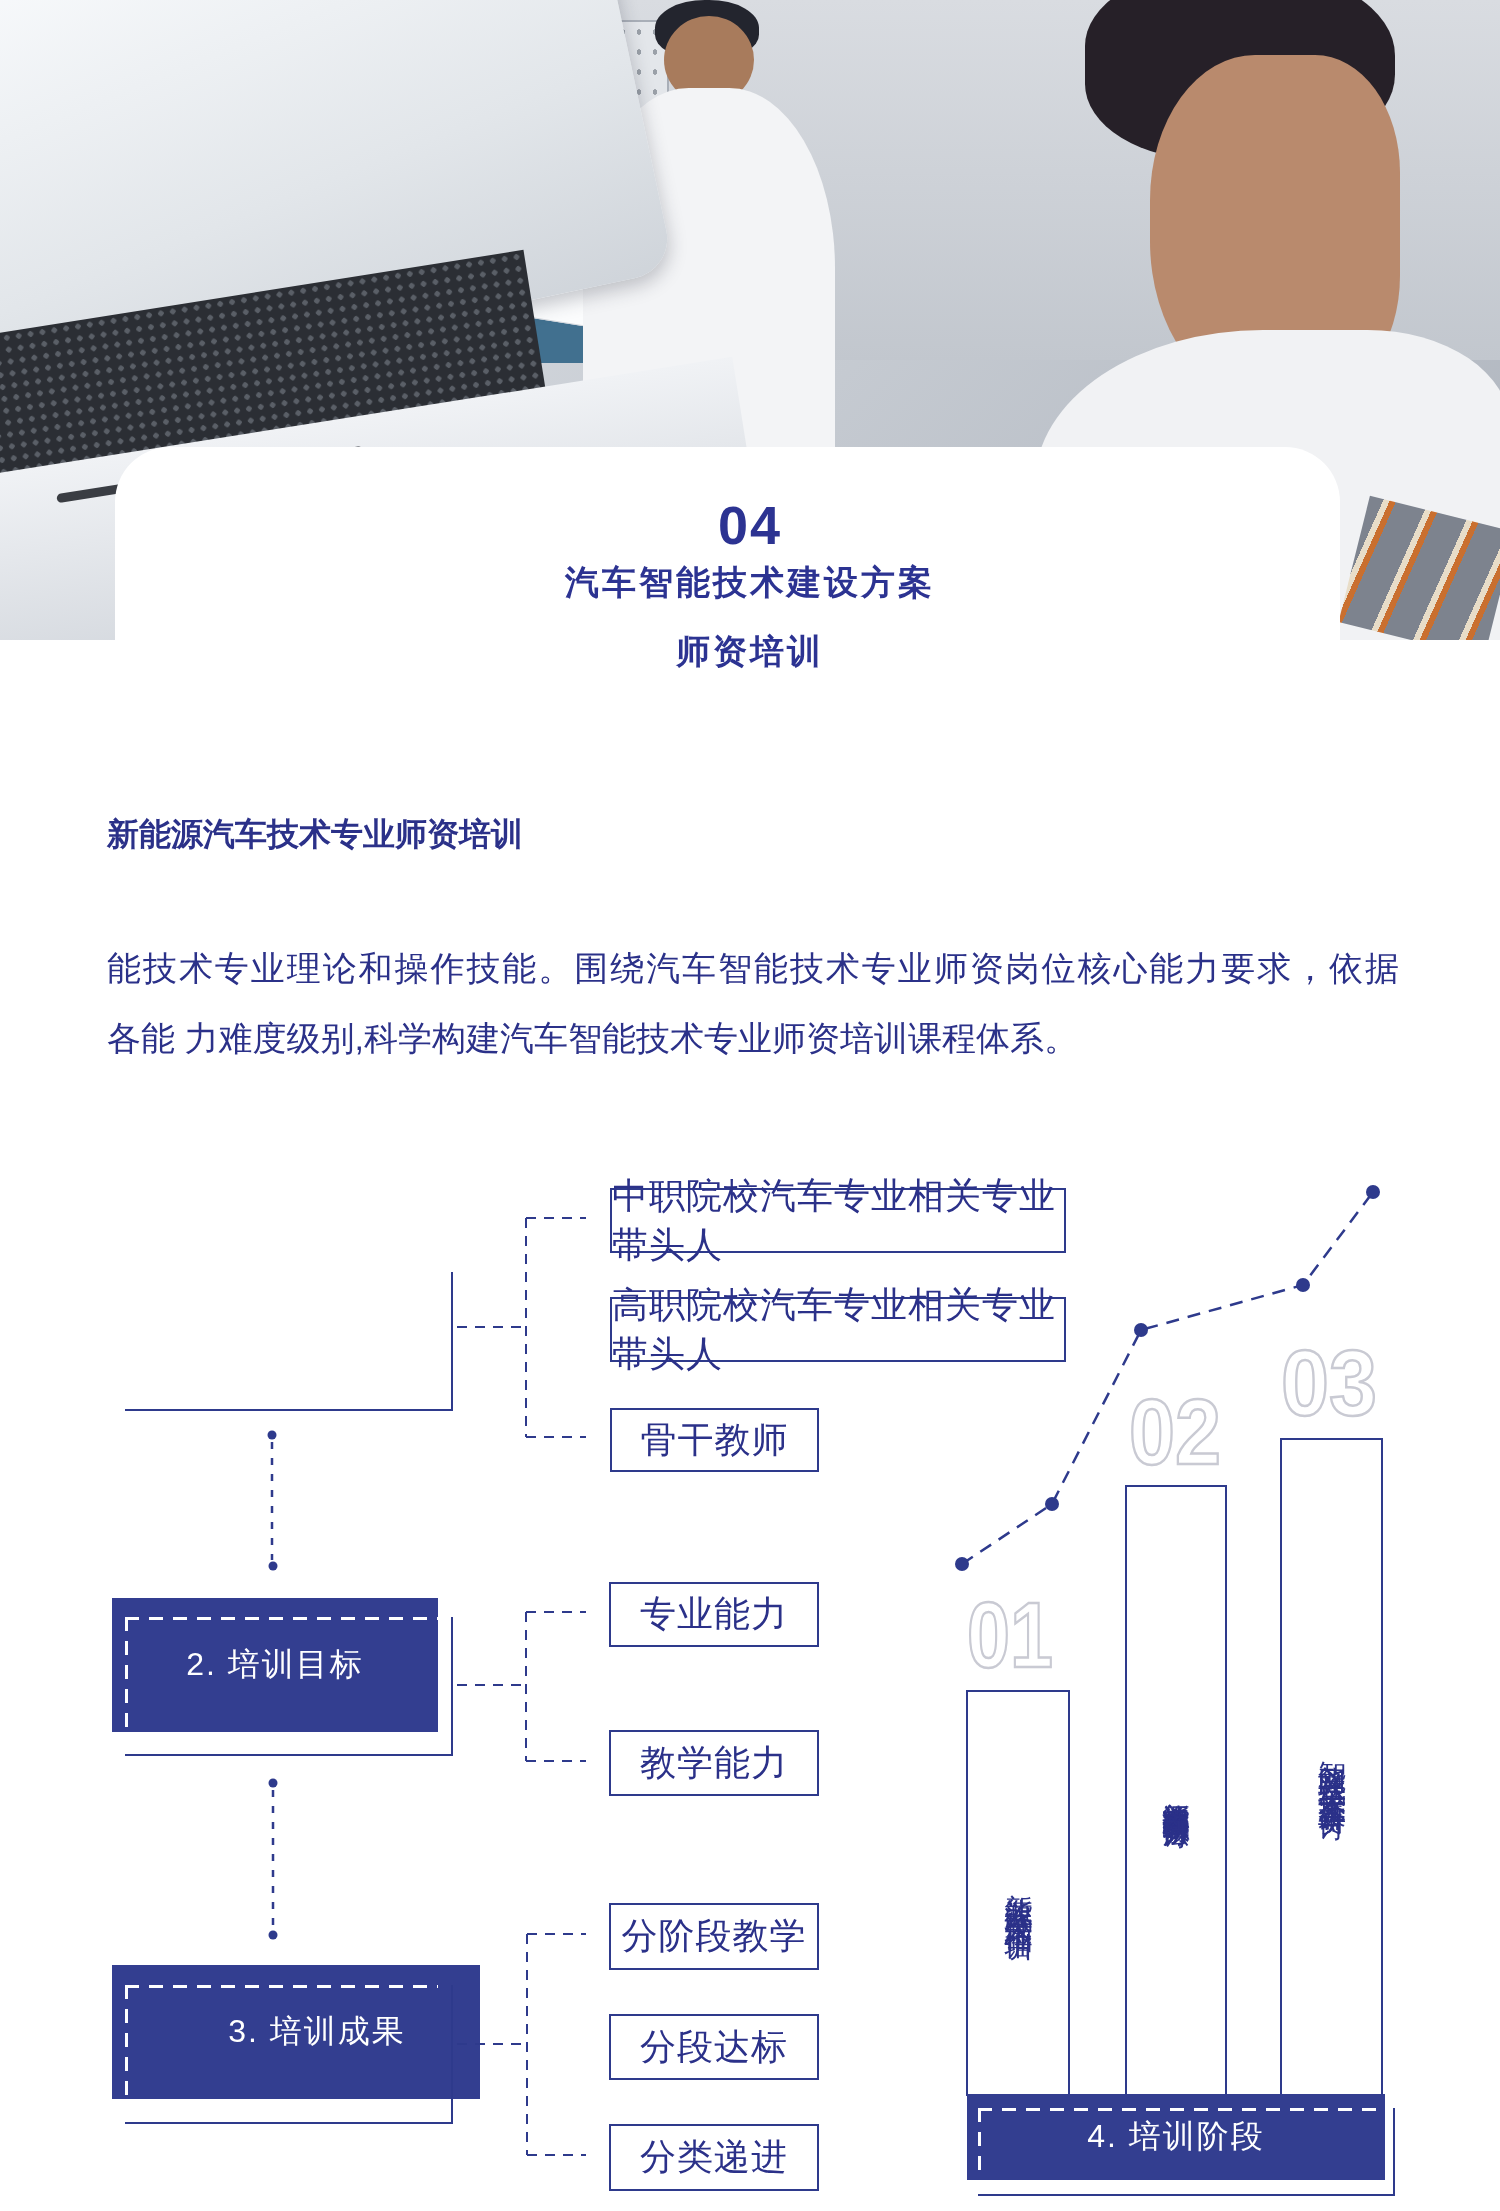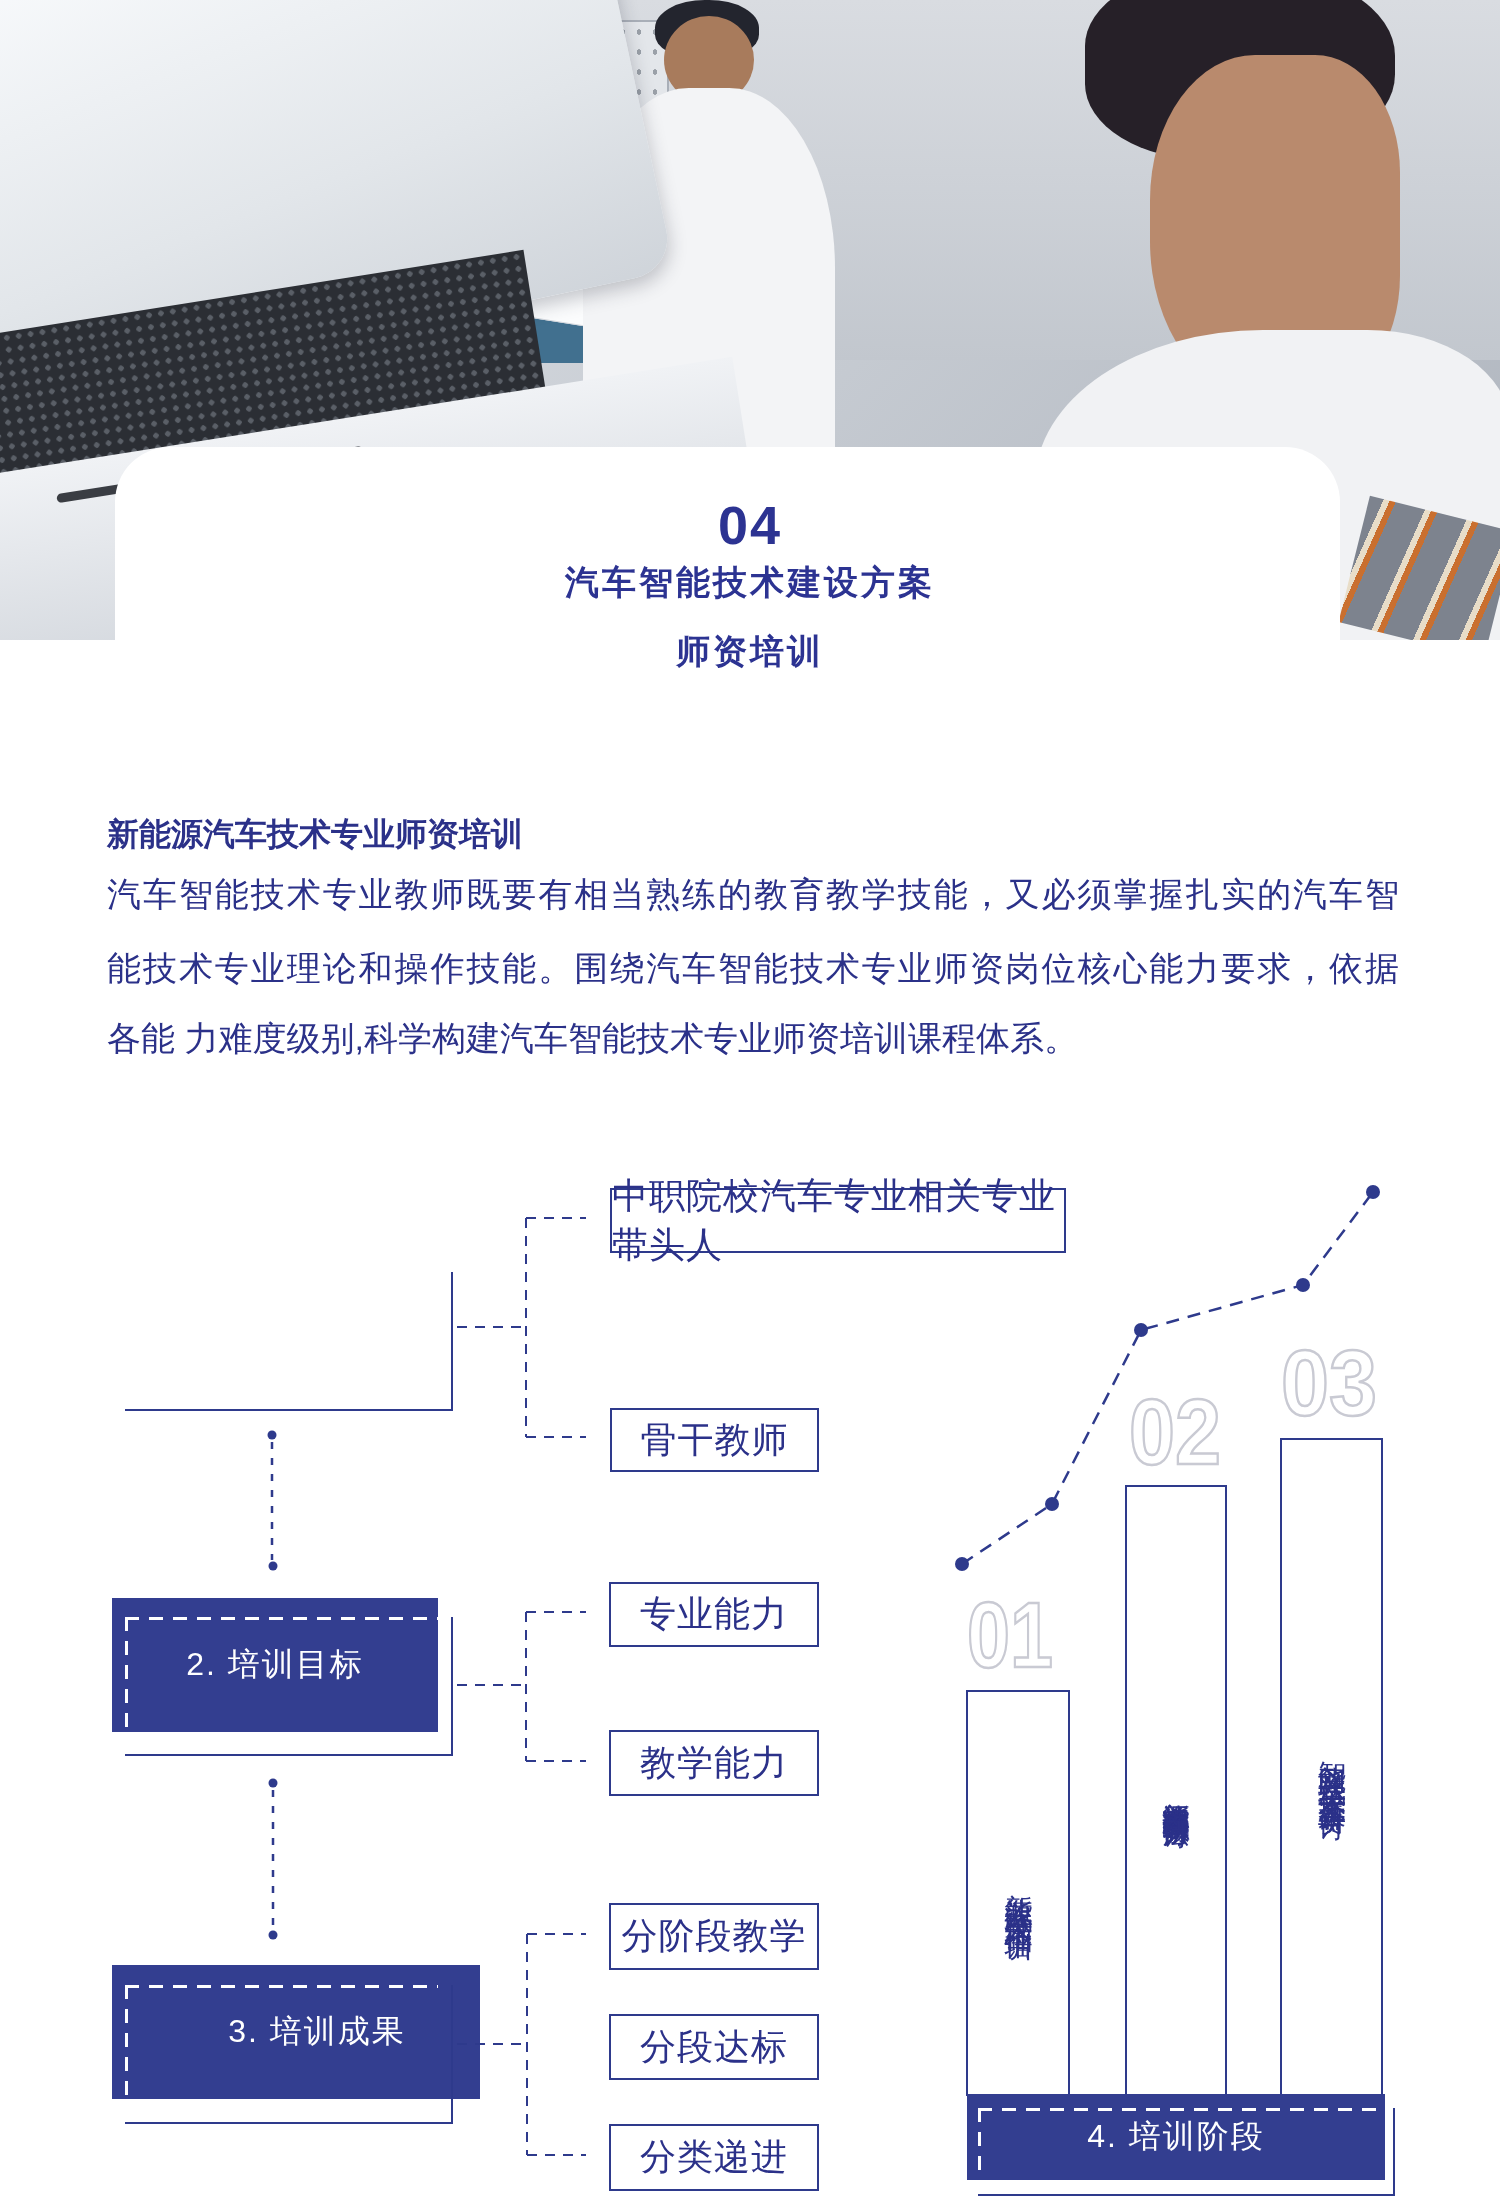--- a/index.html
+++ b/index.html
@@ -103,28 +103,28 @@
     <div class="person-torso" style="left:1035px;top:330px;width:475px;height:320px;background:#f1f2f4;border-radius:48% 30% 0 0;"></div>
     <div class="stripe-shirt"></div>
   </div>
 
   <div class="card"></div>
   <div class="hnum">04</div>
   <div class="htitle" style="top:560px;">汽车智能技术建设方案</div>
   <div class="htitle" style="top:629px;">师资培训</div>
 
   <div class="iheading">新能源汽车技术专业师资培训</div>
-  <div class="bline" style="top:872px;">汽车智能技术专业教师既要有相当熟练的教育教学技能，又必须掌握扎实的汽车智</div>
   <div class="bline" style="top:946px;">能技术专业理论和操作技能。围绕汽车智能技术专业师资岗位核心能力要求，依据</div>
   <div class="bline last" style="top:1016px;">各能 力难度级别,科学构建汽车智能技术专业师资培训课程体系。</div>
 
   <div class="outline" style="left:125px;top:1272px;"></div>
   <div class="dash-h" style="left:125px;top:1272px;width:313px;"></div>
   <div class="dash-v" style="left:125px;top:1272px;height:115px;"></div>
   <div class="wbox" style="left:610px;top:1188px;width:452px;height:61px;">中职院校汽车专业相关专业带头人</div>
+  <div class="wbox" style="left:610px;top:1297px;width:452px;height:61px;">高职院校汽车专业相关专业带头人</div>
   <div class="wbox" style="left:610px;top:1408px;width:205px;height:60px;">骨干教师</div>
 
   <div class="bluebox" style="left:112px;top:1598px;">2. 培训目标</div>
   <div class="outline" style="left:125px;top:1617px;"></div>
   <div class="dash-h" style="left:125px;top:1617px;width:313px;"></div>
   <div class="dash-v" style="left:125px;top:1617px;height:115px;"></div>
   <div class="wbox" style="left:609px;top:1582px;width:206px;height:61px;">专业能力</div>
   <div class="wbox" style="left:609px;top:1730px;width:206px;height:62px;">教学能力</div>
 
   <div class="bluebox" style="left:112px;top:1965px;padding-left:42px;">3. 培训成果</div>

